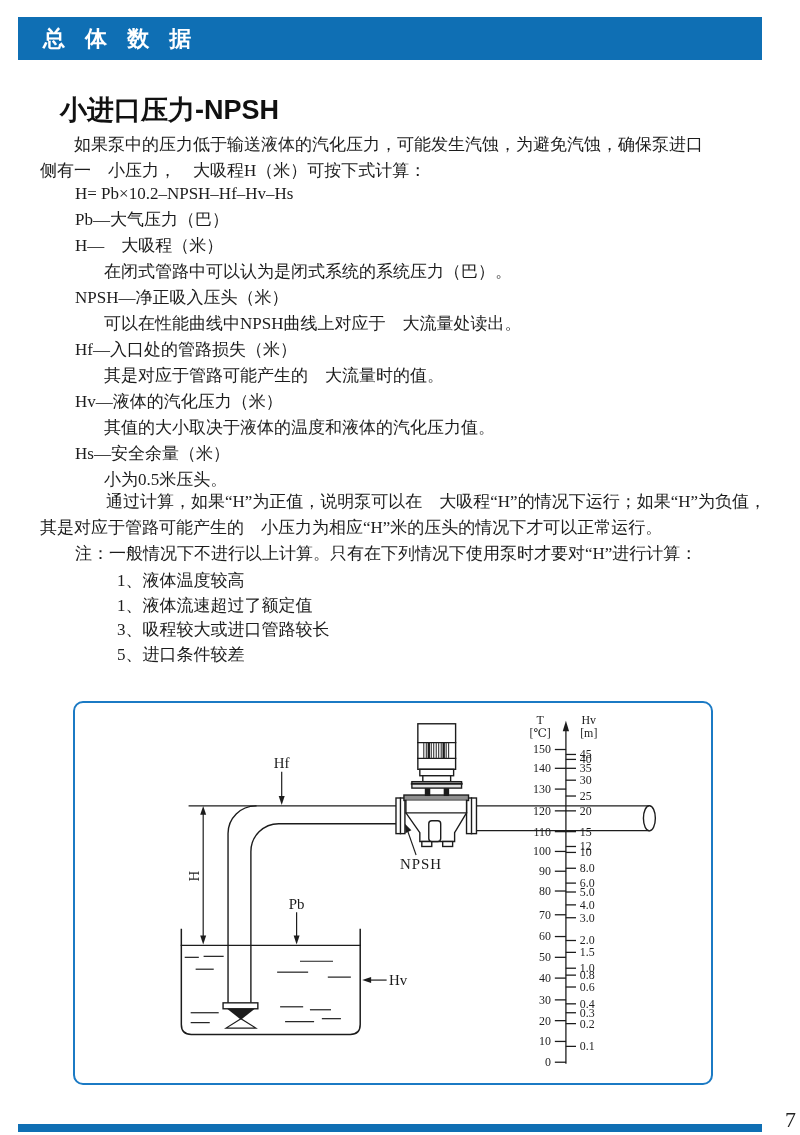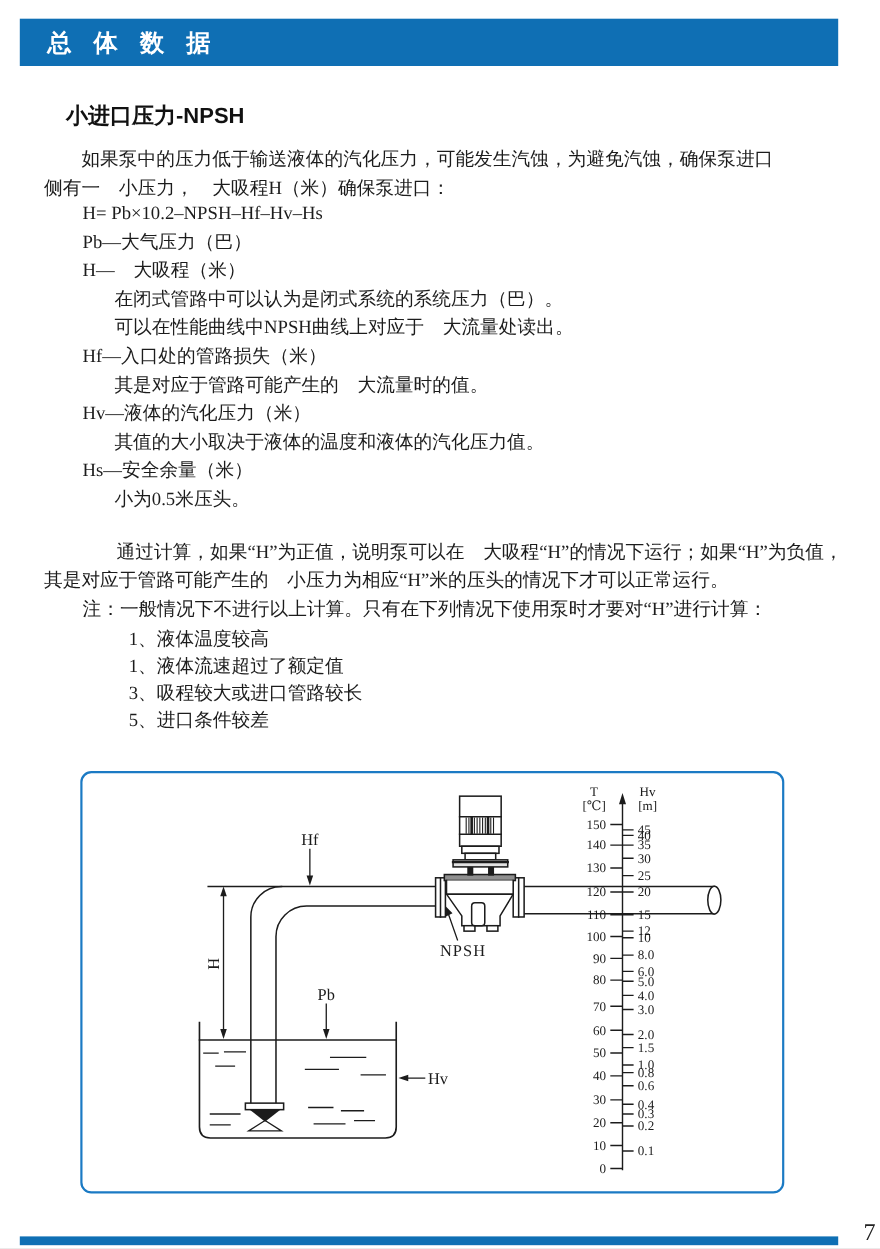--- a/index.html
+++ b/index.html
@@ -1,21 +1,21 @@
 <!DOCTYPE html>
 <html><head>
 <meta charset="utf-8">
 <style>
   html,body{margin:0;padding:0;background:#eee;}
   .page{position:relative;width:800px;height:1135px;background:#fff;outline:1px solid #cfcfcf;
         font-family:"Liberation Serif","DejaVu Serif",serif;color:#1c1c1c;overflow:hidden;}
   .header-bar{position:absolute;left:18px;top:17px;width:744px;height:43px;background:#0f6fb4;
         color:#fff;font-family:"Liberation Sans","DejaVu Sans",sans-serif;font-weight:bold;
         font-size:22px;letter-spacing:7px;line-height:44px;padding-left:25px;box-sizing:border-box;}
-  .title{position:absolute;left:60px;top:92px;margin:0;font-size:20px;font-weight:bold;
+  .title{position:absolute;left:60px;top:92px;margin:0;font-size:27px;font-weight:bold;
         font-family:"Liberation Sans","DejaVu Sans",sans-serif;color:#111;}
   .bodytext{font-size:17px;}
   .intro{position:absolute;left:40px;top:132px;width:724px;line-height:25.5px;}
   .intro .l1{text-indent:34px;}
   .defs{position:absolute;left:40px;top:181px;width:724px;line-height:26px;}
   .defs .formula,.defs .term{padding-left:35px;}
   .defs .dnote{padding-left:64px;}
   .conclusion{position:absolute;left:40px;top:489px;width:726px;line-height:25.5px;}
   .conclusion .l1{text-indent:34px;text-align:right;}
   .note-line{position:absolute;left:75px;top:542px;width:700px;}
@@ -36,28 +36,29 @@
 <div class="page">
 
   <div class="header-bar" style="background: rgb(15, 111, 180);">
     <span>总 体 数 据</span>
   </div>
 
   <h1 class="title">小进口压力-NPSH</h1>
 
   <div class="intro bodytext">
     <div class="l1">如果泵中的压力低于输送液体的汽化压力，可能发生汽蚀，为避免汽蚀，确保泵进口</div>
-    <div>侧有一　小压力，　大吸程H（米）确保泵进口：</div>
+    <div>侧有一　小压力，　大吸程H（米）可按下式计算：</div>
   </div>
 
   <div class="defs bodytext" id="defs">
     <div class="formula">H= Pb×10.2–NPSH–Hf–Hv–Hs</div>
   <div class="term">Pb—大气压力（巴）</div>
       <div class="term">H—　大吸程（米）</div>
       <div class="dnote">在闭式管路中可以认为是闭式系统的系统压力（巴）。</div>
+      <div class="term">NPSH—净正吸入压头（米）</div>
       <div class="dnote">可以在性能曲线中NPSH曲线上对应于　大流量处读出。</div>
       <div class="term">Hf—入口处的管路损失（米）</div>
       <div class="dnote">其是对应于管路可能产生的　大流量时的值。</div>
       <div class="term">Hv—液体的汽化压力（米）</div>
       <div class="dnote">其值的大小取决于液体的温度和液体的汽化压力值。</div>
       <div class="term">Hs—安全余量（米）</div>
       <div class="dnote">小为0.5米压头。</div>
     </div>
 
   <div class="conclusion bodytext">

